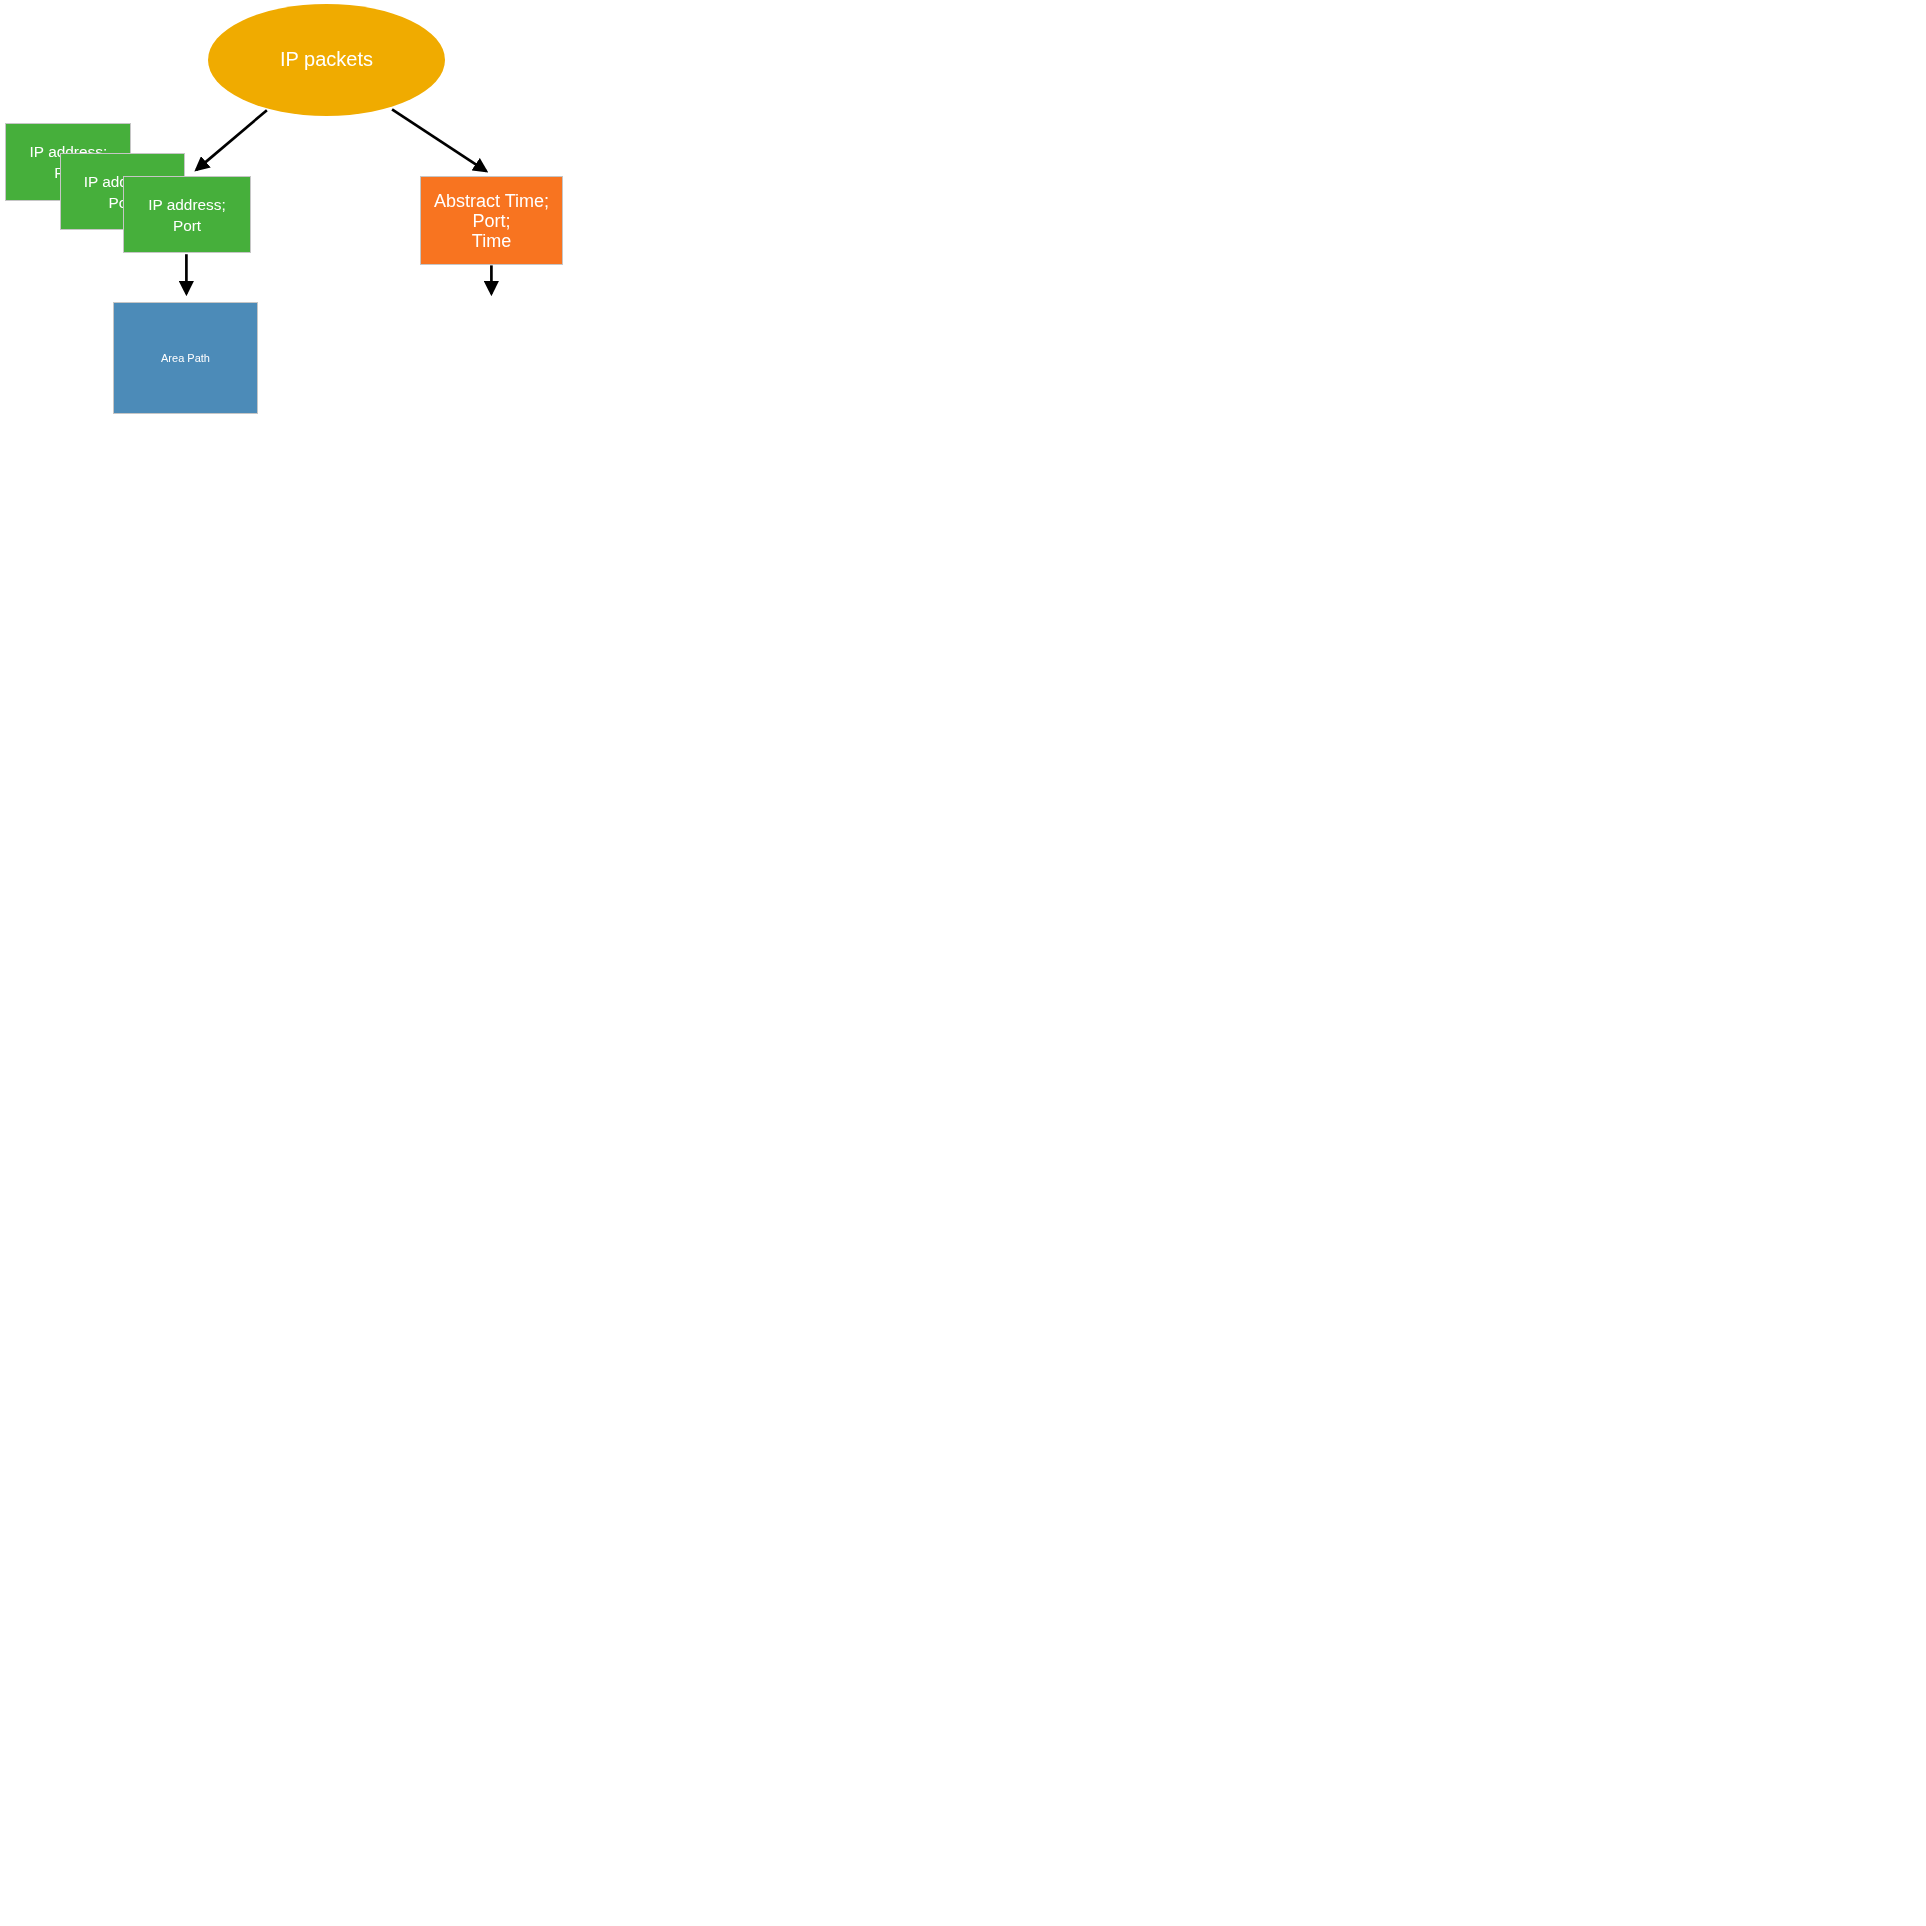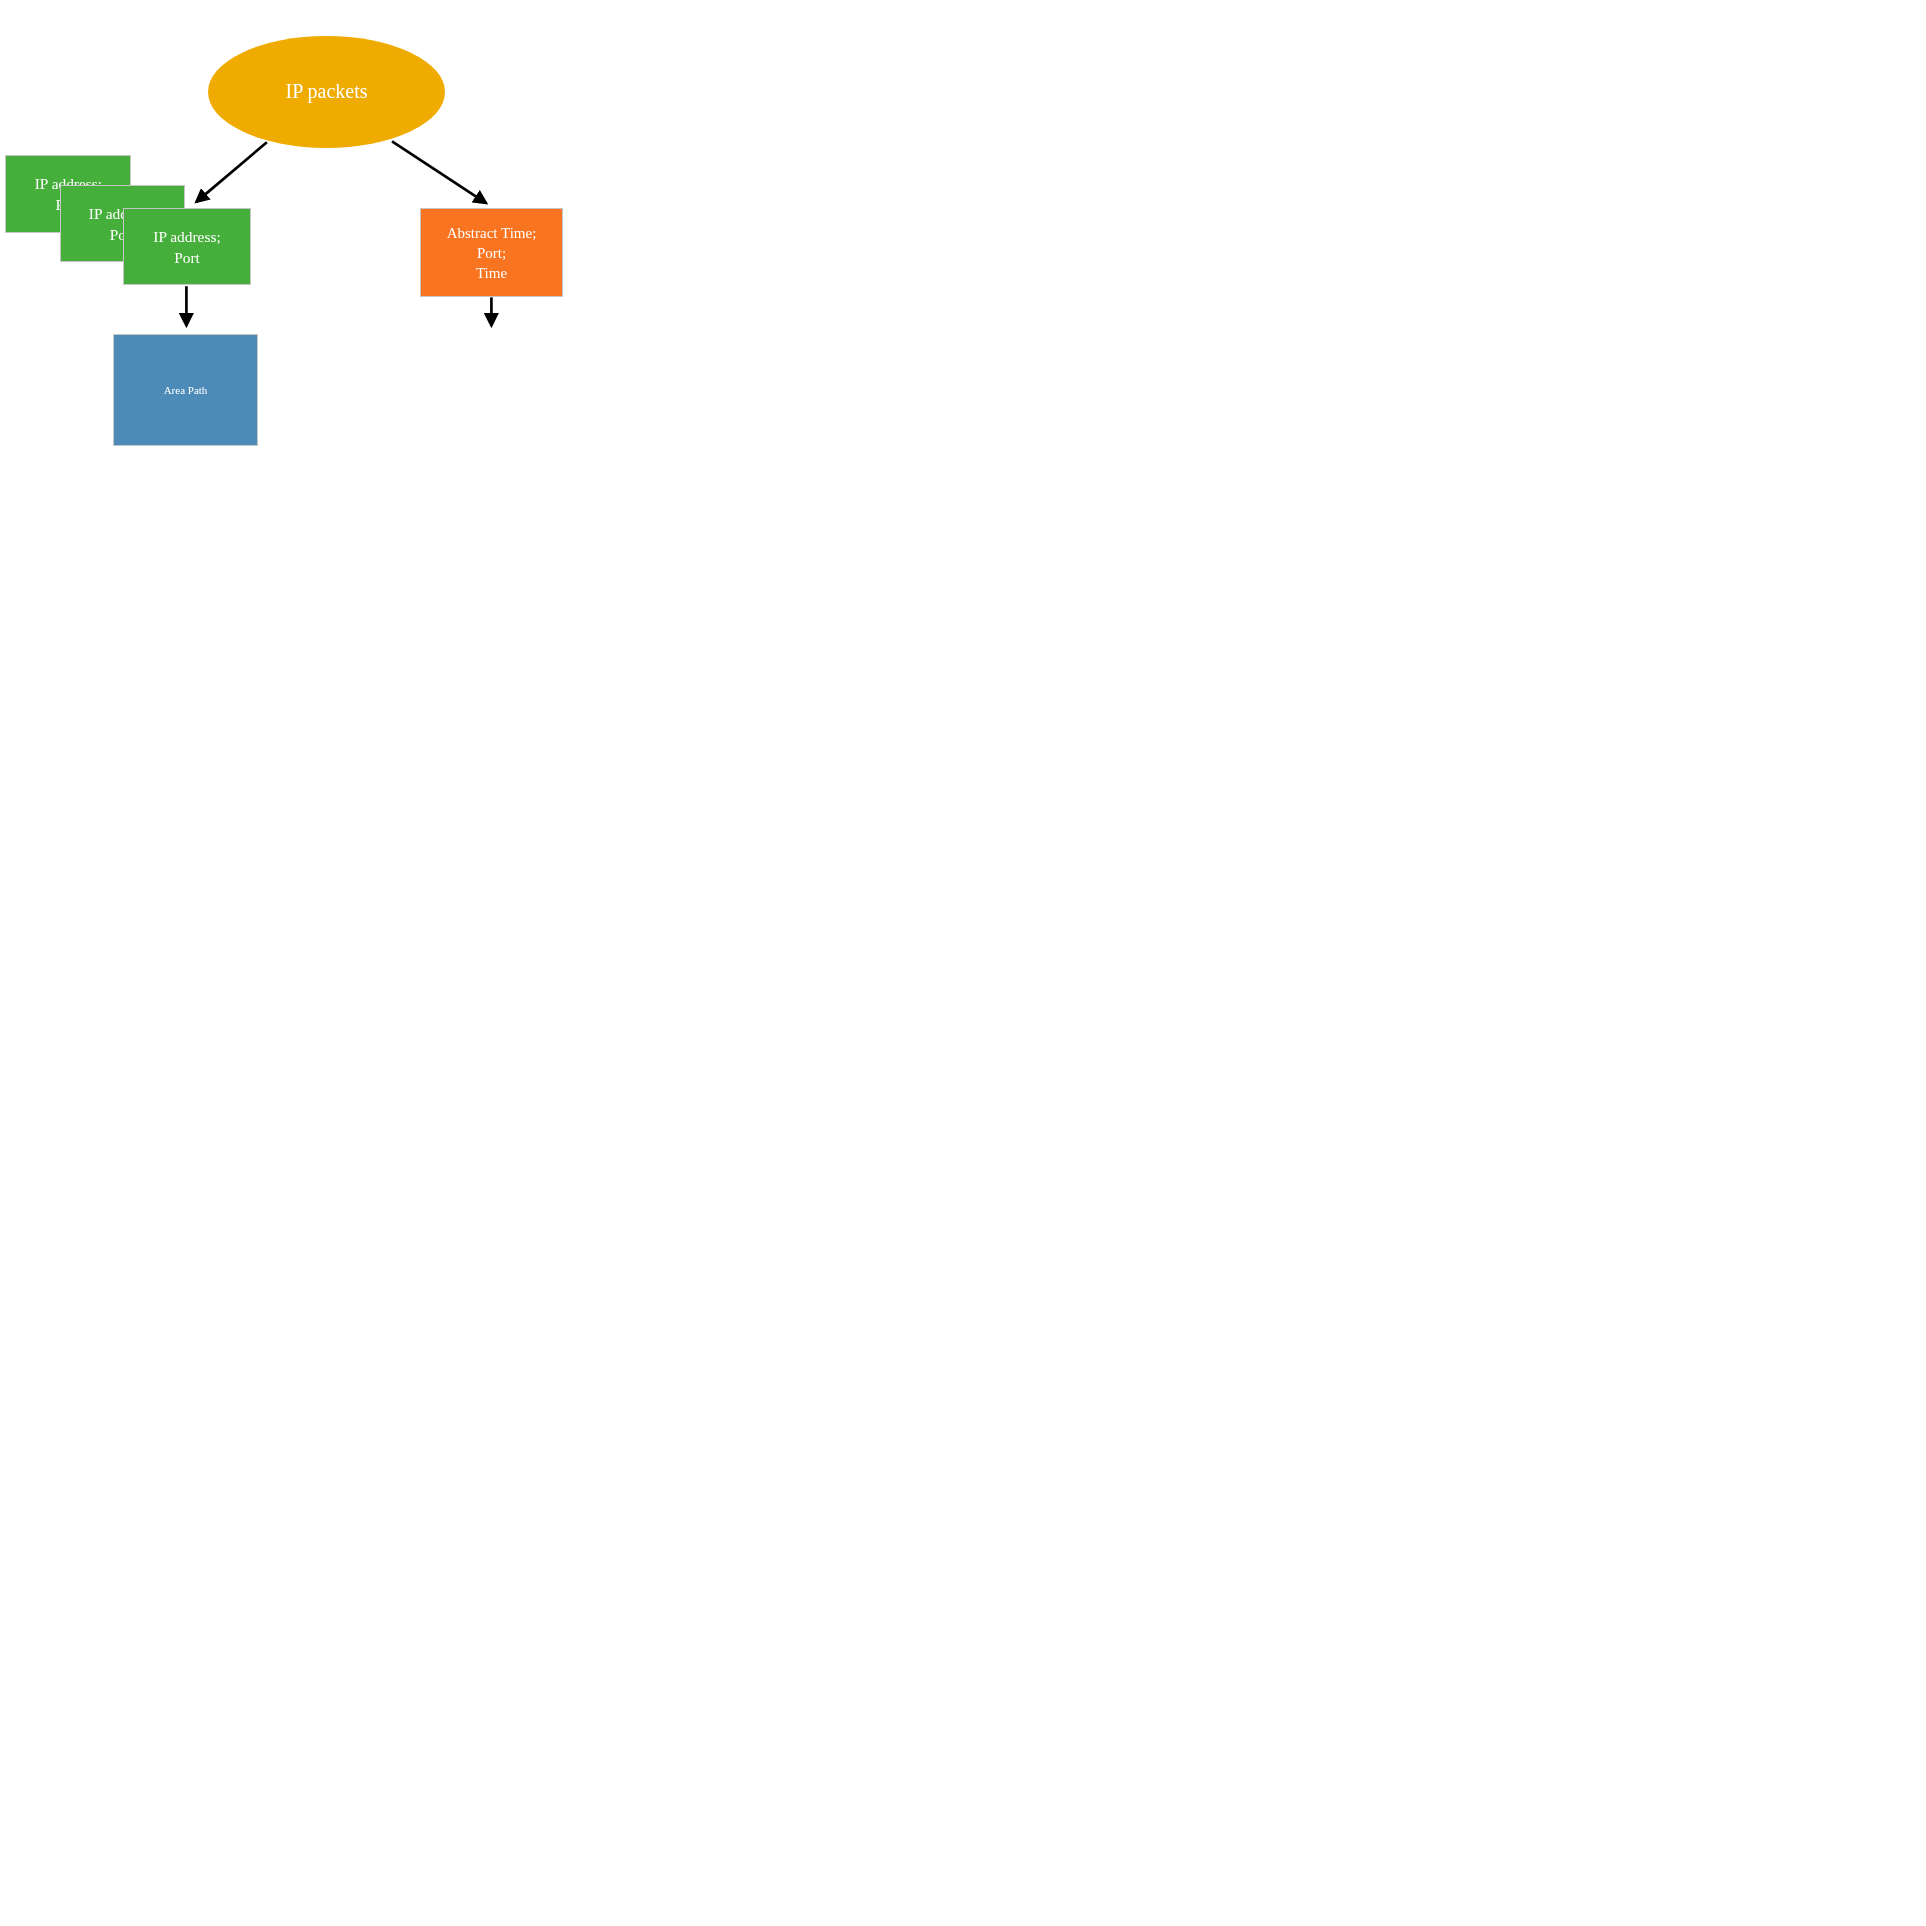--- a/index.html
+++ b/index.html
@@ -6,22 +6,21 @@
     margin: 0;
     padding: 0;
     background: #ffffff;
   }
   .canvas {
     position: relative;
     width: 595px;
     height: 416px;
     background: #ffffff;
     overflow: hidden;
-    font-family: Liberation Serif, serif;
-    margin-top: 32px;
+    font-family: Liberation Sans, sans-serif;
   }
   .node {
     position: absolute;
     display: flex;
     flex-direction: column;
     align-items: center;
     justify-content: center;
     text-align: center;
     color: #ffffff;
     box-sizing: border-box;
@@ -49,21 +48,21 @@
   }
   .green-front {
     left: 123px; top: 176px;
     width: 128px; height: 77px;
     font-size: 15.4px; line-height: 21px;
     z-index: 3;
   }
   .orange-box {
     left: 420px; top: 176px;
     width: 143px; height: 89px;
-    font-size: 15px; line-height: 20px;
+    font-size: 18px; line-height: 20px;
     z-index: 3;
   }
   .blue-left {
     left: 113px; top: 302px;
     width: 145px; height: 112px;
     font-size: 11px;
     z-index: 1;
   }
   .blue-right {
     left: 381px; top: 302px;

